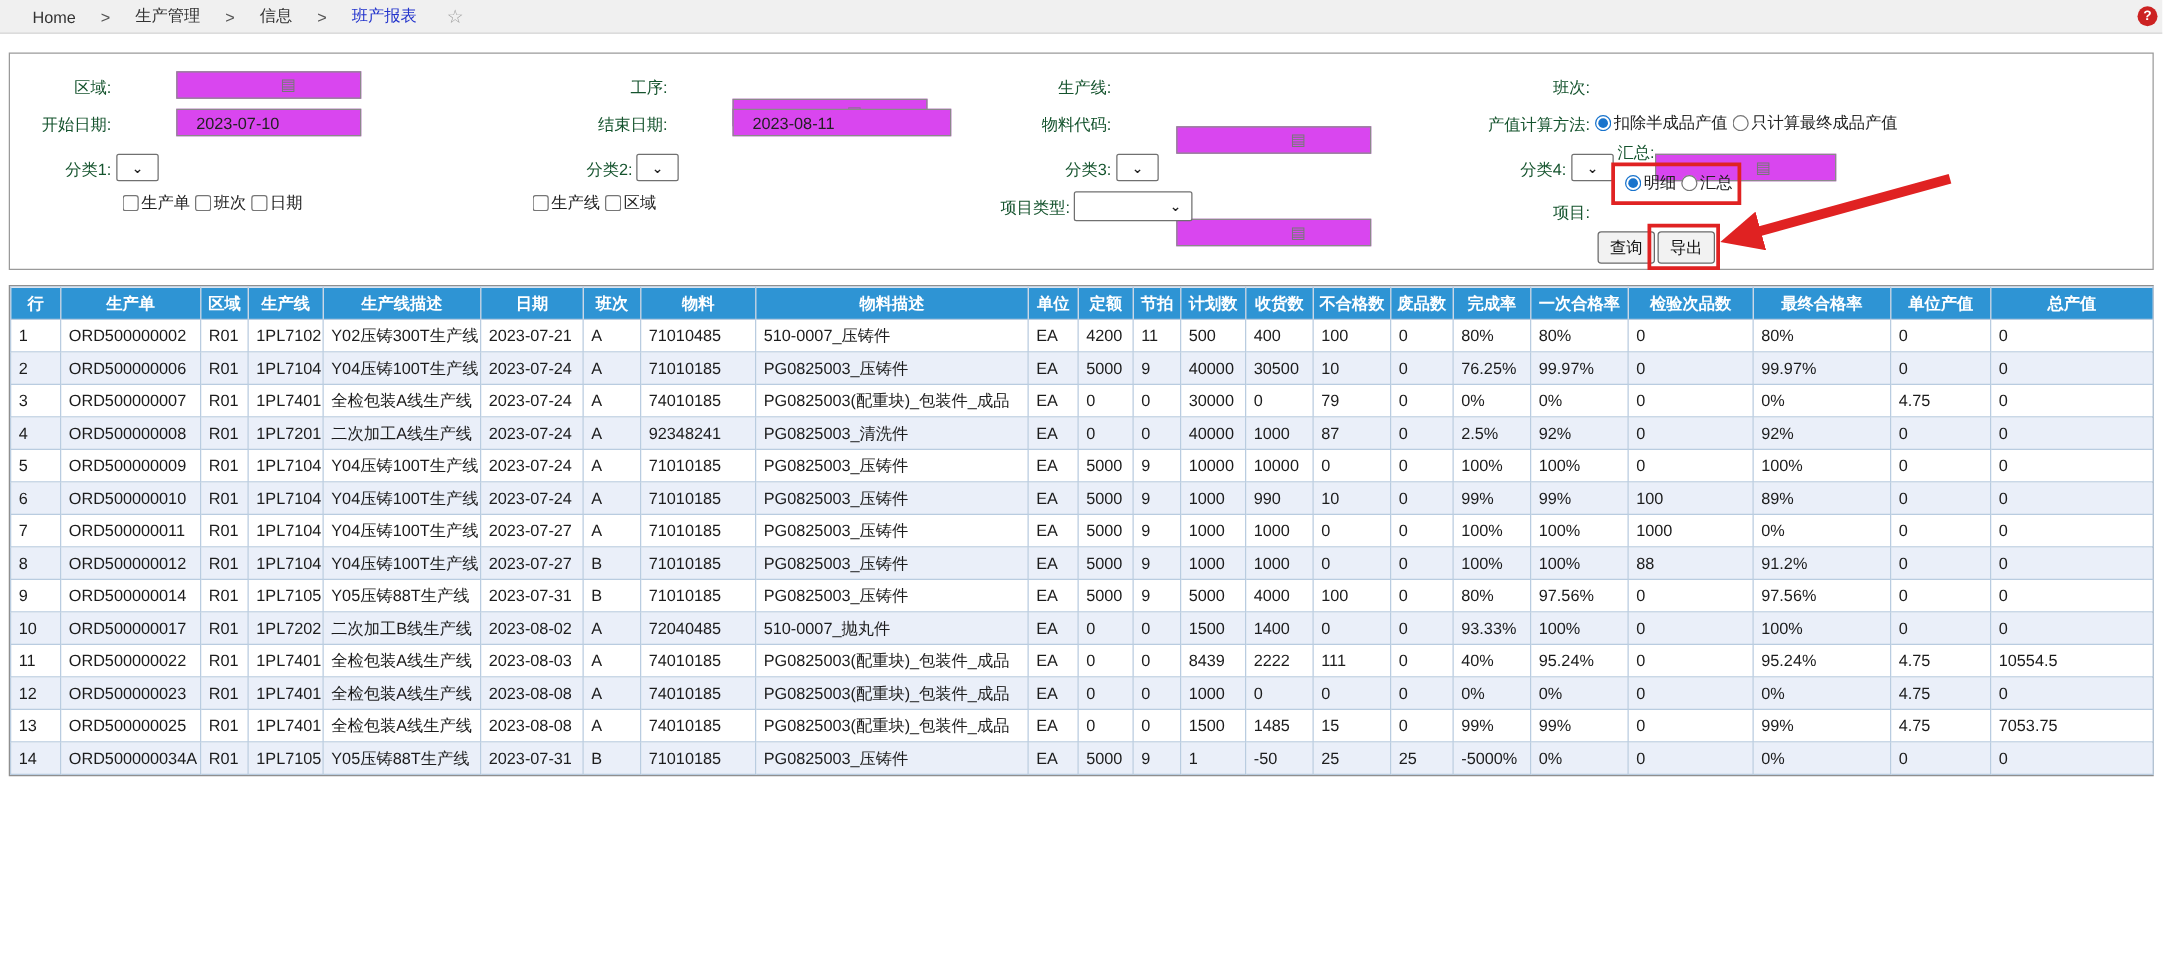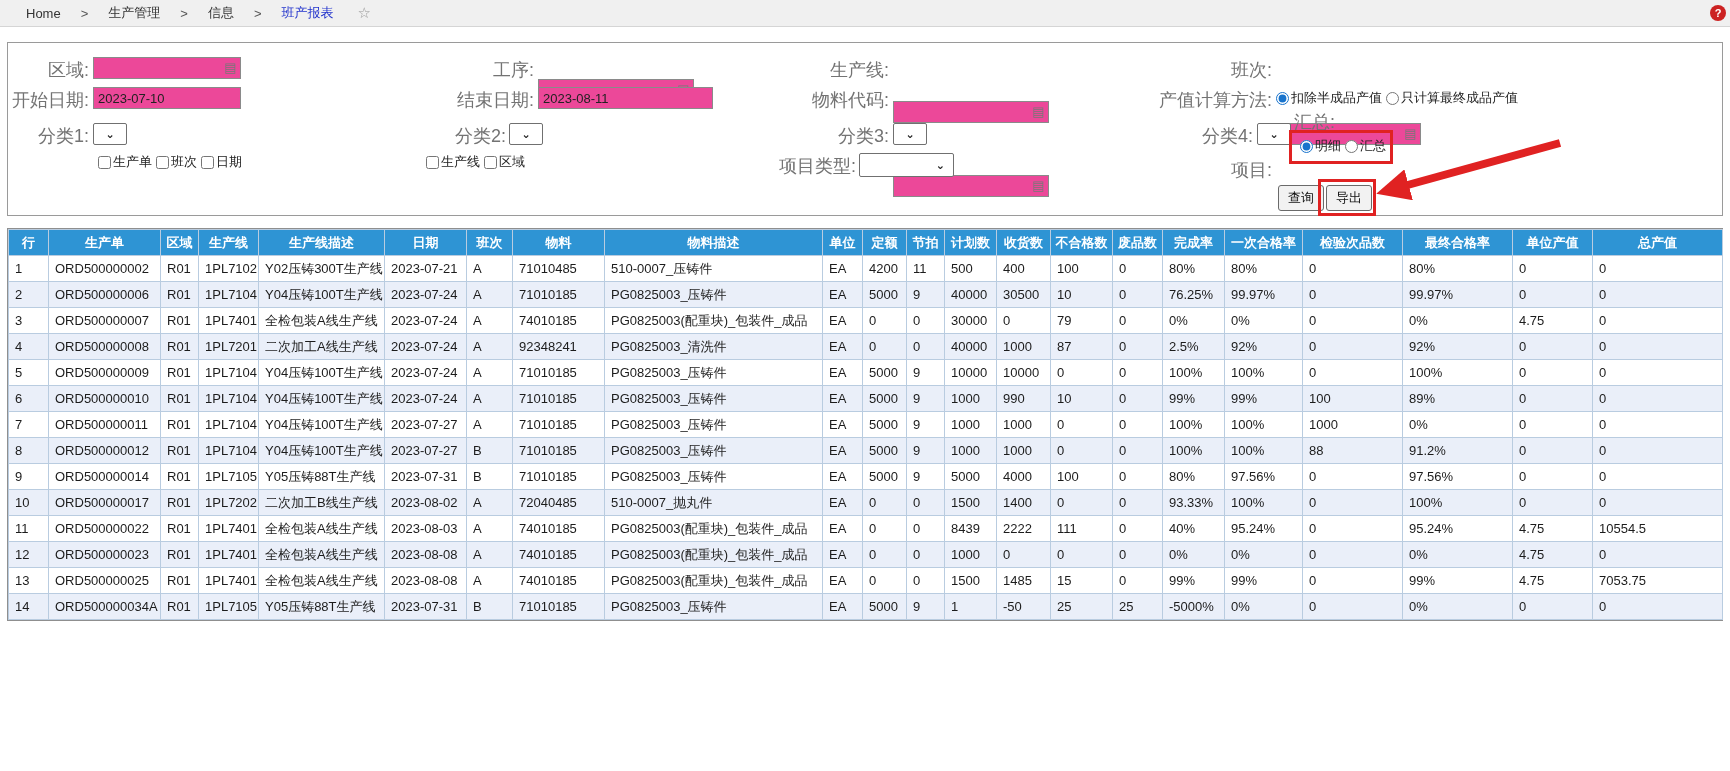--- a/index.html
+++ b/index.html
@@ -27,25 +27,25 @@
   .help-badge{
     position:absolute;right:4px;top:5px;width:16px;height:16px;border-radius:50%;
     background:#cc2222;color:#fff;font-size:11px;font-weight:bold;
     display:flex;align-items:center;justify-content:center;cursor:pointer;
   }
   
   .filter-panel{
     position:absolute;left:7px;top:42px;width:1716px;height:174px;
     border:1px solid #9a9a9a;background:#fff;
   }
-  .fp-label{position:absolute;text-align:right;font-size:18px;color:#737373;line-height:22px;white-space:nowrap;}
+  .fp-label{position:absolute;text-align:right;font-size:13px;color:#14532d;line-height:22px;white-space:nowrap;}
   .fp-field{position:absolute;}
   input.txt{
     width:100%;height:22px;border:1px solid #8a8a8a;font-size:13px;
-    font-family:inherit;padding:0 4px;background:#ec4899;color:#222;
+    font-family:inherit;padding:0 15px;background:#d946ef;color:#222;margin-left:48px;
   }
   .lookup{position:relative;}
   .lookup input.txt{padding-right:20px;}
   .lookup-icon{
     position:absolute;right:3px;top:3px;width:15px;height:16px;
     color:#777;font-size:13px;line-height:16px;text-align:center;cursor:pointer;
   }
   .mini-select{
     width:34px;height:22px;border:1px solid #707070;border-radius:2px;background:#fff;
     display:flex;align-items:center;justify-content:center;font-size:11px;font-weight:bold;

